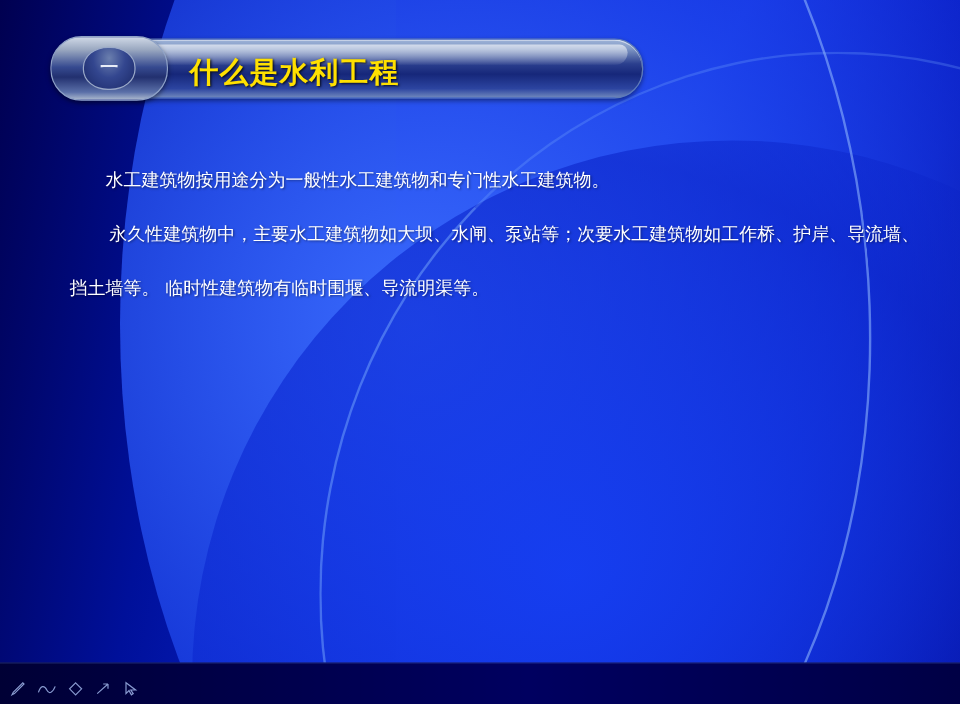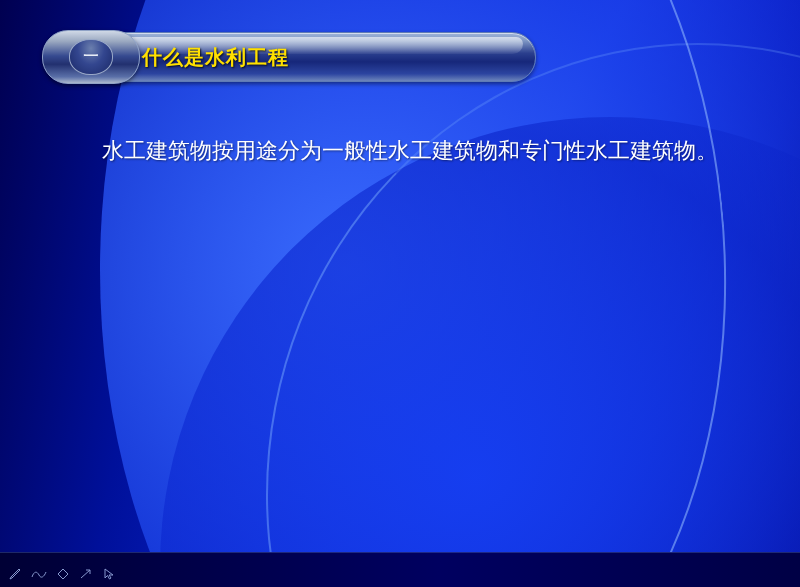--- a/index.html
+++ b/index.html
@@ -130,38 +130,38 @@
     background: radial-gradient(ellipse at 50% 25%, #6b7fae 0%, #33468f 45%, #1a2866 100%);
     border: 1px solid #9aa9c8;
     color: #e8edf7;
     font-size: 15px;
     line-height: 32px;
     text-align: center;
     font-weight: bold;
   }
   .title-text {
     position: absolute;
-    left: 100px;
+    left: 116px;
     top: 14px;
     color: #ffe000;
-    font-size: 20px;
+    font-size: 24px;
     font-weight: bold;
     letter-spacing: 1px;
     text-shadow: 1px 1px 2px rgba(0,0,0,0.8);
     white-space: nowrap;
   }
 
   
   .body-text {
     position: absolute;
     left: 58px;
     top: 128px;
     width: 712px;
     color: #ffffff;
-    font-size: 22px;
+    font-size: 15px;
     line-height: 45px;
     text-shadow: 1px 1px 2px rgba(0,0,0,0.45);
   }
   .para {
     margin: 0 0 0 0;
     text-indent: 2em;
   }
   .para.tight { text-indent: 2.2em; }
 
   
@@ -193,20 +193,21 @@
       <div class="title-pill-gloss"></div>
     </div>
     <div class="title-badge">
       <div class="title-badge-inner">一</div>
     </div>
     <div class="title-text">什么是水利工程</div>
   </div>
 
   <div class="body-text">
     <p class="para">水工建筑物按用途分为一般性水工建筑物和专门性水工建筑物。</p>
+    <p class="para tight">永久性建筑物中，主要水工建筑物如大坝、水闸、泵站等；次要水工建筑物如工作桥、护岸、导流墙、挡土墙等。  临时性建筑物有临时围堰、导流明渠等。</p>
   </div>
 
   <div class="bg-bottom-dark"></div>
 
   <div class="tool-icons">
     <span>
       <svg width="14" height="14" viewBox="0 0 14 14">
           <path d="M2 12 L4 11 L12 3 L11 2 L3 10 Z" fill="none" stroke="#9fb4e8" stroke-width="1"></path>
         </svg>
     </span>

